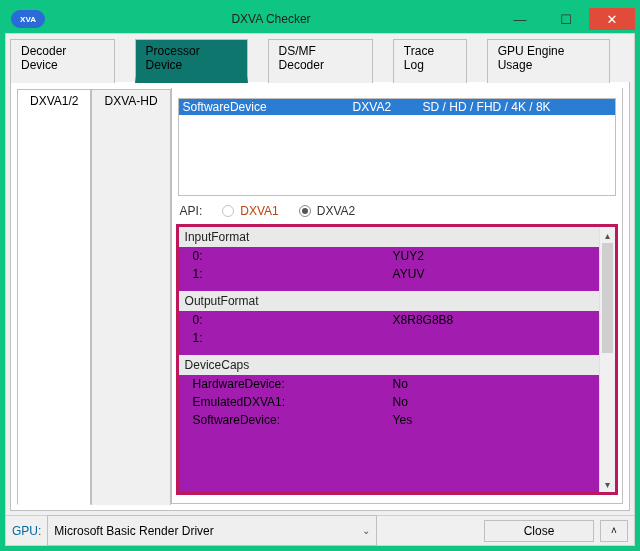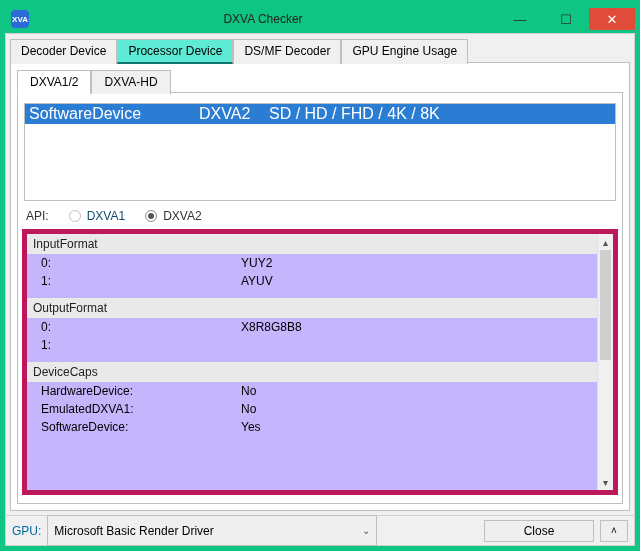--- a/index.html
+++ b/index.html
@@ -1,45 +1,45 @@
 <!DOCTYPE html>
 <html><head>
 <meta charset="utf-8">
 <style>
   * { box-sizing: border-box; font-family: "Segoe UI", Tahoma, sans-serif; }
   body { margin: 0; background: #0fc584; padding: 4px; }
   .window { width: 632px; height: 543px; margin: auto; background: #0fc584; display: flex; flex-direction: column; border: 1px solid #0fc584; }
   .titlebar { height: 28px; display: flex; align-items: center; color: #222; font-size: 12px; }
-  .titlebar .appicon { width: 18px; height: 18px; background: #2a6bd8; margin-left: 6px; display:flex; align-items:center; justify-content:center; color:#fff; font-size:8px; font-weight:bold; border-radius:4px;}
+  .titlebar .appicon { width: 34px; height: 18px; background: #2a6bd8; margin-left: 6px; display:flex; align-items:center; justify-content:center; color:#fff; font-size:8px; font-weight:bold; border-radius:9px;}
   .titlebar .title { flex: 1; text-align: center; font-size: 12px; }
   .winbtns { display: flex; }
   .winbtn { width: 46px; height: 22px; display: flex; align-items: center; justify-content: center; font-size: 13px; color:#333;}
   .winbtn.close { background: #e04b3a; color: #fff; width:46px;}
   .client { flex: 1; background: #f0f0f0; border: 1px solid #d0d0d0; display:flex; flex-direction:column; }
-  .tabs { display: flex; margin: 4px 4px 0 4px; font-size: 12px; }
+  .tabs { display: flex; margin: 4px 4px 0 4px; font-size: 12px; gap: 20px; }
   .tab { padding: 4px 10px; border: 1px solid #bfbfbf; border-bottom: none; background: #f0f0f0; margin-right: 0; position:relative; top:1px; cursor:pointer;}
-  .tab.active { background: #5eead4; border-bottom: 2px solid #0f766e; }
+  .tab.active { background: #0f766e; border-bottom: 7px solid #0f766e; }
   .tabstrip-fill { flex:1; border-bottom:1px solid #bfbfbf; }
-  .panel { margin: 0 4px 4px 4px; border: 1px solid #bfbfbf; border-top:none; background: #fff; flex:1; display:flex; flex-direction:column; padding:6px; }
+  .panel { margin: 0 4px 4px 4px; border: 1px solid #bfbfbf; border-top:none; background: #fff; flex:1; display:flex; flex-direction:row; padding:6px; }
   .subtabs { display:flex; font-size:12px; margin-bottom:0;}
   .subtab { padding:4px 12px; border:1px solid #bfbfbf; border-bottom:none; background:#f0f0f0; position:relative; top:1px; cursor:pointer;}
   .subtab.active { background:#fff; border-bottom:1px solid #fff;}
-  .devicelist { border:1px solid #bfbfbf; background:#fff; height:98px; margin:6px 2px 0 2px; overflow:auto; font-size:16px;}
+  .devicelist { border:1px solid #bfbfbf; background:#fff; height:98px; margin:6px 2px 0 2px; overflow:auto; font-size:12px;}
   .devicerow { display:flex; background:#2b7cd3; color:#fff; padding:1px 4px; align-items:center;}
   .devicerow span.col1 { width:170px; }
   .devicerow span.col2 { width:70px; }
   .devicerow span.col3 { flex:1; }
   .apirow { display:flex; align-items:center; gap:20px; font-size:12px; padding:8px 4px 6px 4px; color:#333;}
   .apirow .lbl { color:#333; font-weight:normal;}
   .radio { width:12px; height:12px; border:1px solid #888; border-radius:50%; display:inline-flex; align-items:center; justify-content:center; margin-right:3px; vertical-align:middle;}
   .radio.sel::after { content:""; width:6px; height:6px; background:#555; border-radius:50%; display:block;}
   .radio.disabled { opacity:0.5; }
-  .apilbl { color:#0c4a6e; }
+  .apilbl { color:#c2410c; }
   .apilbl.sel { color:#333; }
-  .infolist { border:5px solid #be185d; flex:1; overflow:auto; font-size:12px; background:#c4b5fd; position:relative;}
+  .infolist { border:3px solid #be185d; flex:1; overflow:auto; font-size:12px; background:#a21caf; position:relative;}
   .sectionhdr { background:#e9e9e9; padding:3px 6px; font-weight:normal; color:#222; }
   .kvrow { display:flex; padding:2px 6px 2px 14px; }
   .kvrow .k { width:200px; }
   .kvrow .v { flex:1; }
   .spacer8 { height:8px; }
   .scrollbar-v { position:absolute; right:0; top:0; bottom:0; width:16px; background:#f0f0f0; border-left:1px solid #e0e0e0;}
   .sb-thumb { position:absolute; left:2px; right:2px; top:2px; height:60px; background:#cfcfcf; border-radius:0;}
   .sb-arrowtop,.sb-arrowbot { position:absolute; left:0; right:0; height:16px; display:flex; align-items:center; justify-content:center; color:#555; font-size:10px;}
   .sb-arrowtop { top:0; } .sb-arrowbot { bottom:0; }
   .bottombar { height:30px; border-top:1px solid #d0d0d0; display:flex; align-items:center; padding:0 6px; gap:6px; font-size:12px; background:#f0f0f0;}
@@ -61,20 +61,21 @@
       <div class="winbtn">—</div>
       <div class="winbtn">☐</div>
       <div class="winbtn close">✕</div>
     </div>
   </div>
   <div class="client">
     <div class="tabs">
       <div class="tab">Decoder Device</div>
       <div class="tab active">Processor Device</div>
       <div class="tab">DS/MF Decoder</div>
+      <div class="tab">Trace Log</div>
       <div class="tab">GPU Engine Usage</div>
       <div class="tabstrip-fill"></div>
     </div>
     <div class="panel">
       <div class="subtabs">
         <div class="subtab active">DXVA1/2</div>
         <div class="subtab">DXVA-HD</div>
         <div style="flex:1;border-bottom:1px solid #bfbfbf;"></div>
       </div>
       <div style="border:1px solid #bfbfbf; border-top:none; padding:4px 4px 8px 4px; flex:1; display:flex; flex-direction:column;">

